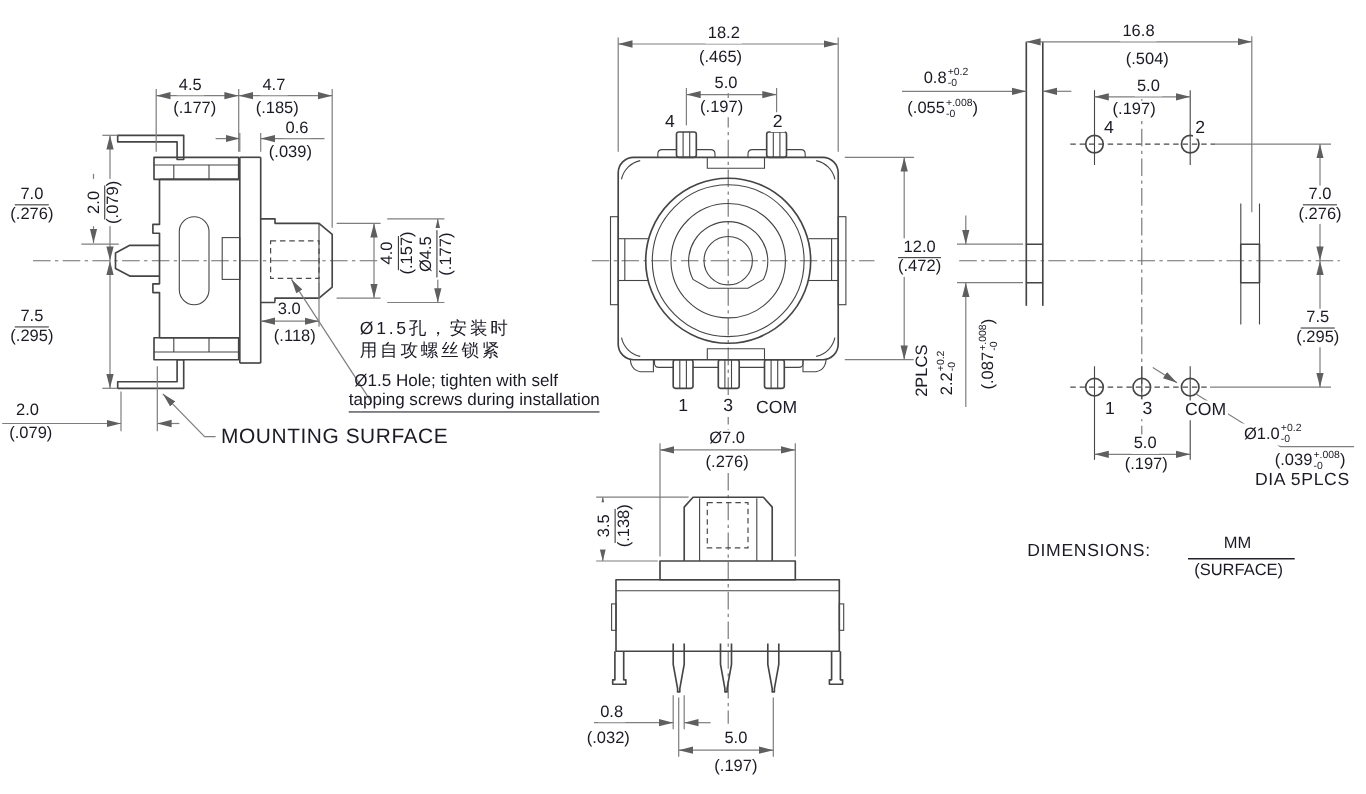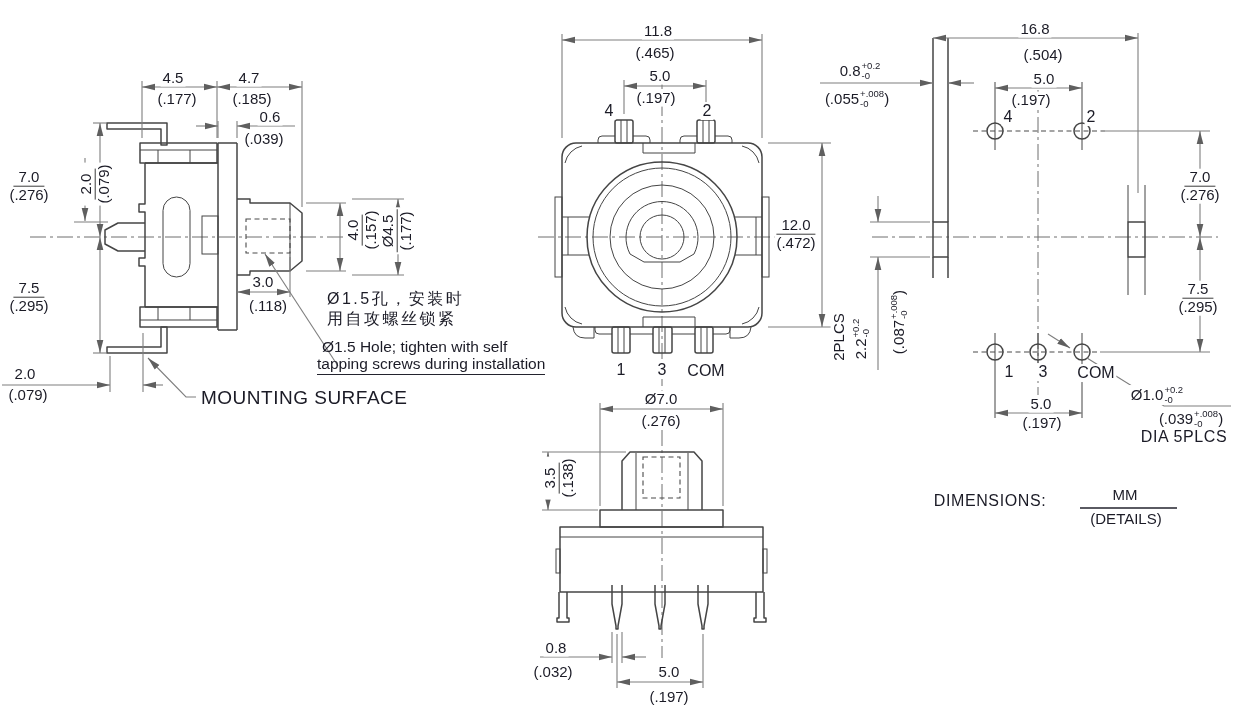--- a/index.html
+++ b/index.html
@@ -282,27 +282,27 @@
 <div class="lbl frac rot" style="left:397px;top:231px">
   <span class="fm">Ø4.5</span>
   <span>(.177)</span>
 </div>
 <div class="note cn" style="left:327px;top:289px">Ø1.5孔，安装时</div>
 <div class="note cn" style="left:327px;top:309px">用自攻螺丝锁紧</div>
 <div class="note" style="left:322px;top:338px">Ø1.5 Hole; tighten with self</div>
 <div class="note u" style="left:317px;top:355px">tapping screws during installation</div>
 <div class="note big" style="left:201px;top:387px">MOUNTING SURFACE</div>
 
-<div class="lbl" style="left:658px;top:31px">11.8</div>
+<div class="lbl" style="left:658px;top:31px">18.2</div>
 <div class="lbl" style="left:655px;top:53px">(.465)</div>
 <div class="lbl" style="left:660px;top:76px">5.0</div>
 <div class="lbl" style="left:656px;top:98px">(.197)</div>
 <div class="lbl pin" style="left:609px;top:111px">4</div>
 <div class="lbl pin" style="left:707px;top:111px">2</div>
-<div class="lbl frac" style="left:796px;top:234px">
+<div class="lbl frac" style="left:836px;top:234px">
   <span class="fm">12.0</span>
   <span>(.472)</span>
 </div>
 <div class="lbl pin" style="left:621px;top:370px">1</div>
 <div class="lbl pin" style="left:662px;top:370px">3</div>
 <div class="lbl pin" style="left:706px;top:371px">COM</div>
 
 <div class="lbl" style="left:661px;top:399px">Ø7.0</div>
 <div class="lbl" style="left:661px;top:421px">(.276)</div>
 <div class="lbl frac rot" style="left:559px;top:478px">
@@ -375,15 +375,15 @@
   <span>(.039</span>
   <span class="tst">
         <i>+.008</i>
         <i>-0</i>
       </span>
   <span>)</span>
 </div>
 <div class="lbl med" style="left:1184px;top:437px">DIA 5PLCS</div>
 <div class="lbl med" style="left:990px;top:501px">DIMENSIONS:</div>
 <div class="lbl" style="left:1125px;top:495px">MM</div>
-<div class="lbl" style="left:1126px;top:519px">(DETAILS)</div>
+<div class="lbl" style="left:1126px;top:519px">(SURFACE)</div>
 
 </div>
 
 </body></html>

